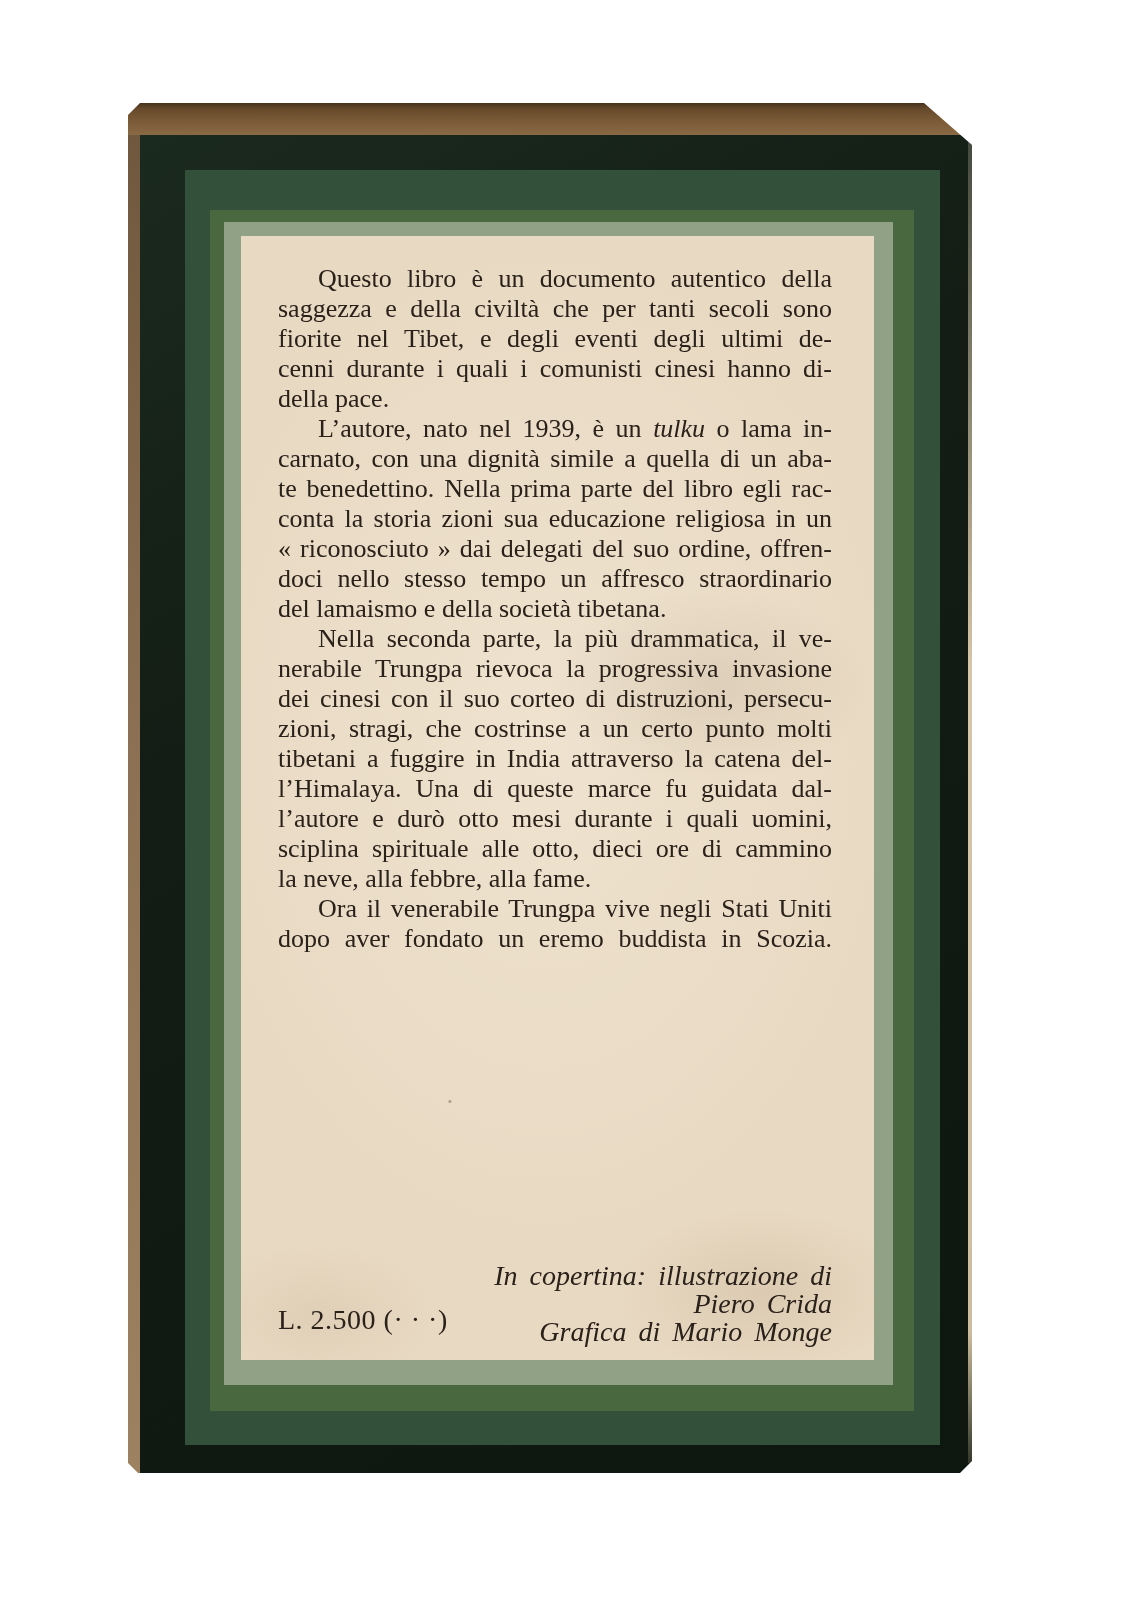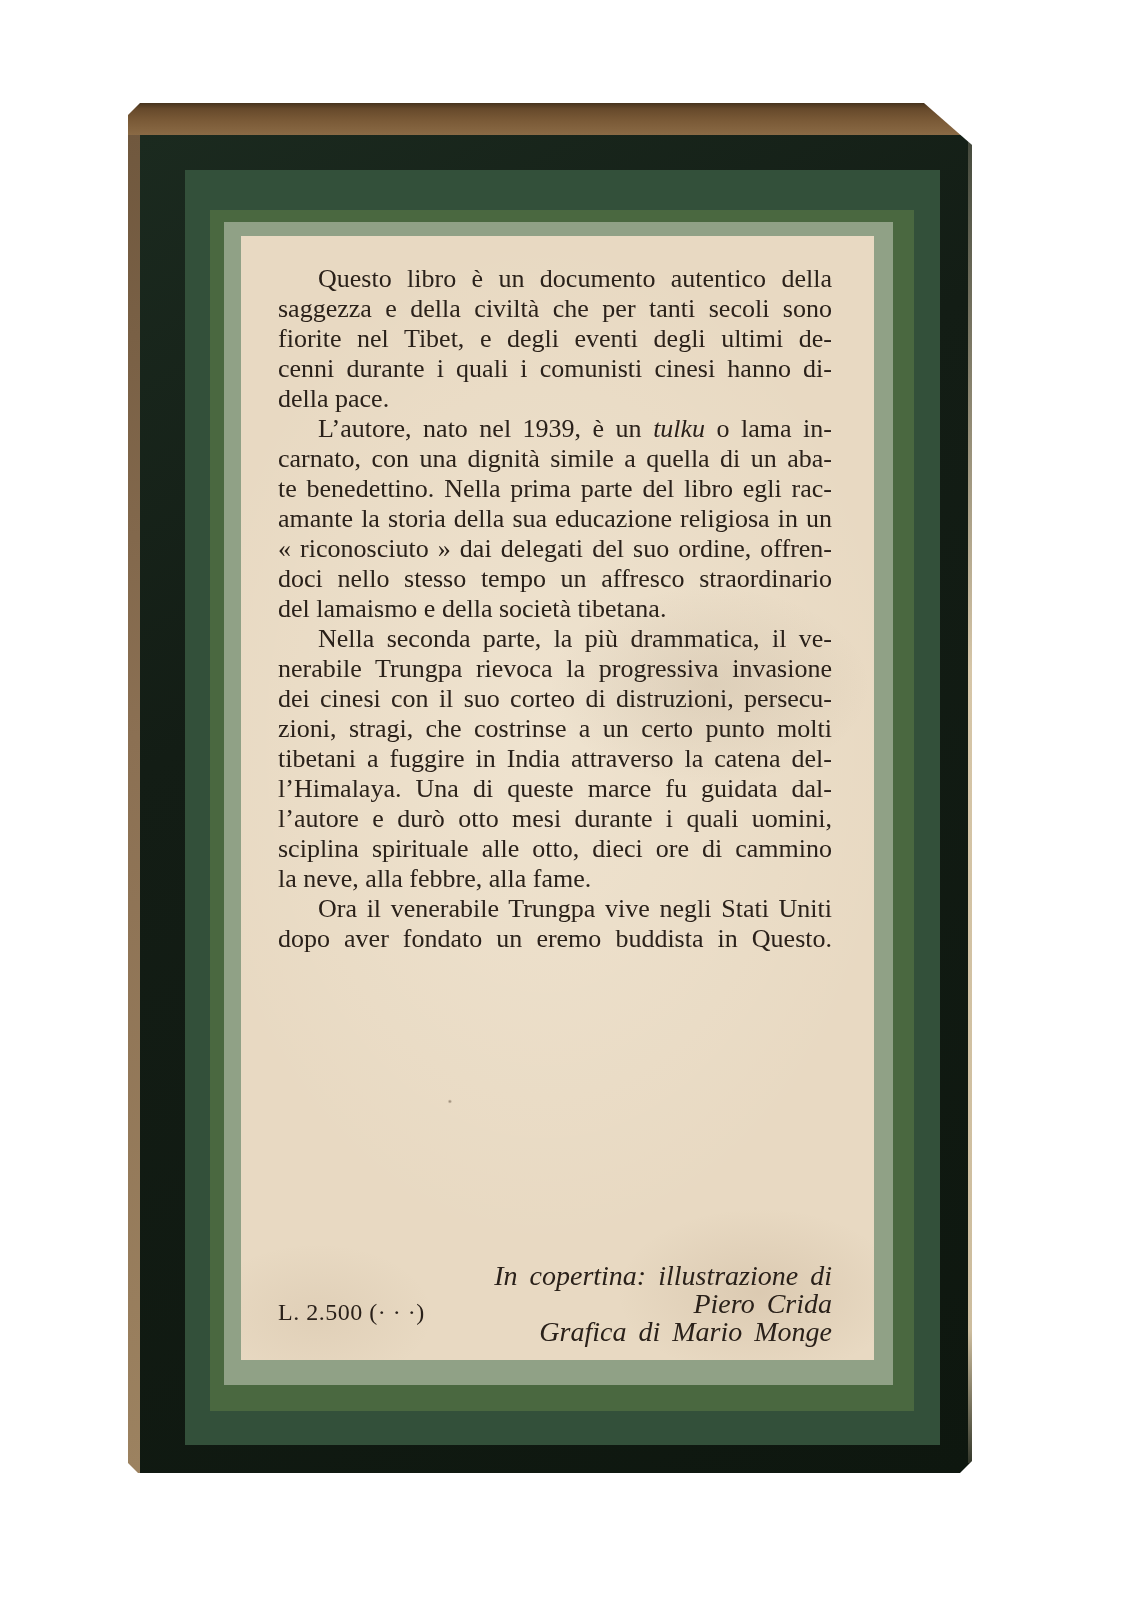--- a/index.html
+++ b/index.html
@@ -89,23 +89,23 @@
   
   .bottom-row{
     position:relative;
     margin-top:auto;
     display:flex;
     align-items:flex-end;
     justify-content:space-between;
     color:#2a211a;
   }
   .price{
-    font-size:24px;
+    font-size:28px;
     letter-spacing:.5px;
-    margin-bottom:20px;
+    margin-bottom:10px;
     white-space:nowrap;
   }
   .credits{
     text-align:right;
     font-style:italic;
     font-size:28px;
     line-height:28px;
     word-spacing:5px;
   }
 </style>
@@ -126,39 +126,39 @@
                   <div class="line first">Questo libro è un documento autentico della</div>
                   <div class="line">saggezza e della civiltà che per tanti secoli sono</div>
                   <div class="line">fiorite nel Tibet, e degli eventi degli ultimi de-</div>
                   <div class="line">cenni durante i quali i comunisti cinesi hanno di-</div>
                   <div class="line lastfree">della pace.</div>
                 </div>
                 <div>
                   <div class="line first">L’autore, nato nel 1939, è un <i>tulku</i> o lama in-</div>
                   <div class="line">carnato, con una dignità simile a quella di un aba-</div>
                   <div class="line">te benedettino. Nella prima parte del libro egli rac-</div>
-                  <div class="line">amante la storia della sua educazione religiosa in un</div>
+                  <div class="line">conta la storia zioni sua educazione religiosa in un</div>
                   <div class="line">« riconosciuto » dai delegati del suo ordine, offren-</div>
                   <div class="line">doci nello stesso tempo un affresco straordinario</div>
                   <div class="line lastfree">del lamaismo e della società tibetana.</div>
                 </div>
                 <div>
                   <div class="line first">Nella seconda parte, la più drammatica, il ve-</div>
                   <div class="line">nerabile Trungpa rievoca la progressiva invasione</div>
                   <div class="line">dei cinesi con il suo corteo di distruzioni, persecu-</div>
                   <div class="line">zioni, stragi, che costrinse a un certo punto molti</div>
                   <div class="line">tibetani a fuggire in India attraverso la catena del-</div>
                   <div class="line">l’Himalaya. Una di queste marce fu guidata dal-</div>
                   <div class="line">l’autore e durò otto mesi durante i quali uomini,</div>
                   <div class="line">sciplina spirituale alle otto, dieci ore di cammino</div>
                   <div class="line lastfree">la neve, alla febbre, alla fame.</div>
                 </div>
                 <div>
                   <div class="line first">Ora il venerabile Trungpa vive negli Stati Uniti</div>
-                  <div class="line">dopo aver fondato un eremo buddista in Questo.</div>
+                  <div class="line">dopo aver fondato un eremo buddista in Scozia.</div>
                 </div>
               </div>
             <div class="bottom-row">
               <div class="price">L. 2.500 (· · ·)</div>
               <div class="credits">
                   <div>In copertina: illustrazione di Piero Crida</div>
                   <div>Grafica di Mario Monge</div>
                 </div>
             </div>
           </div>

